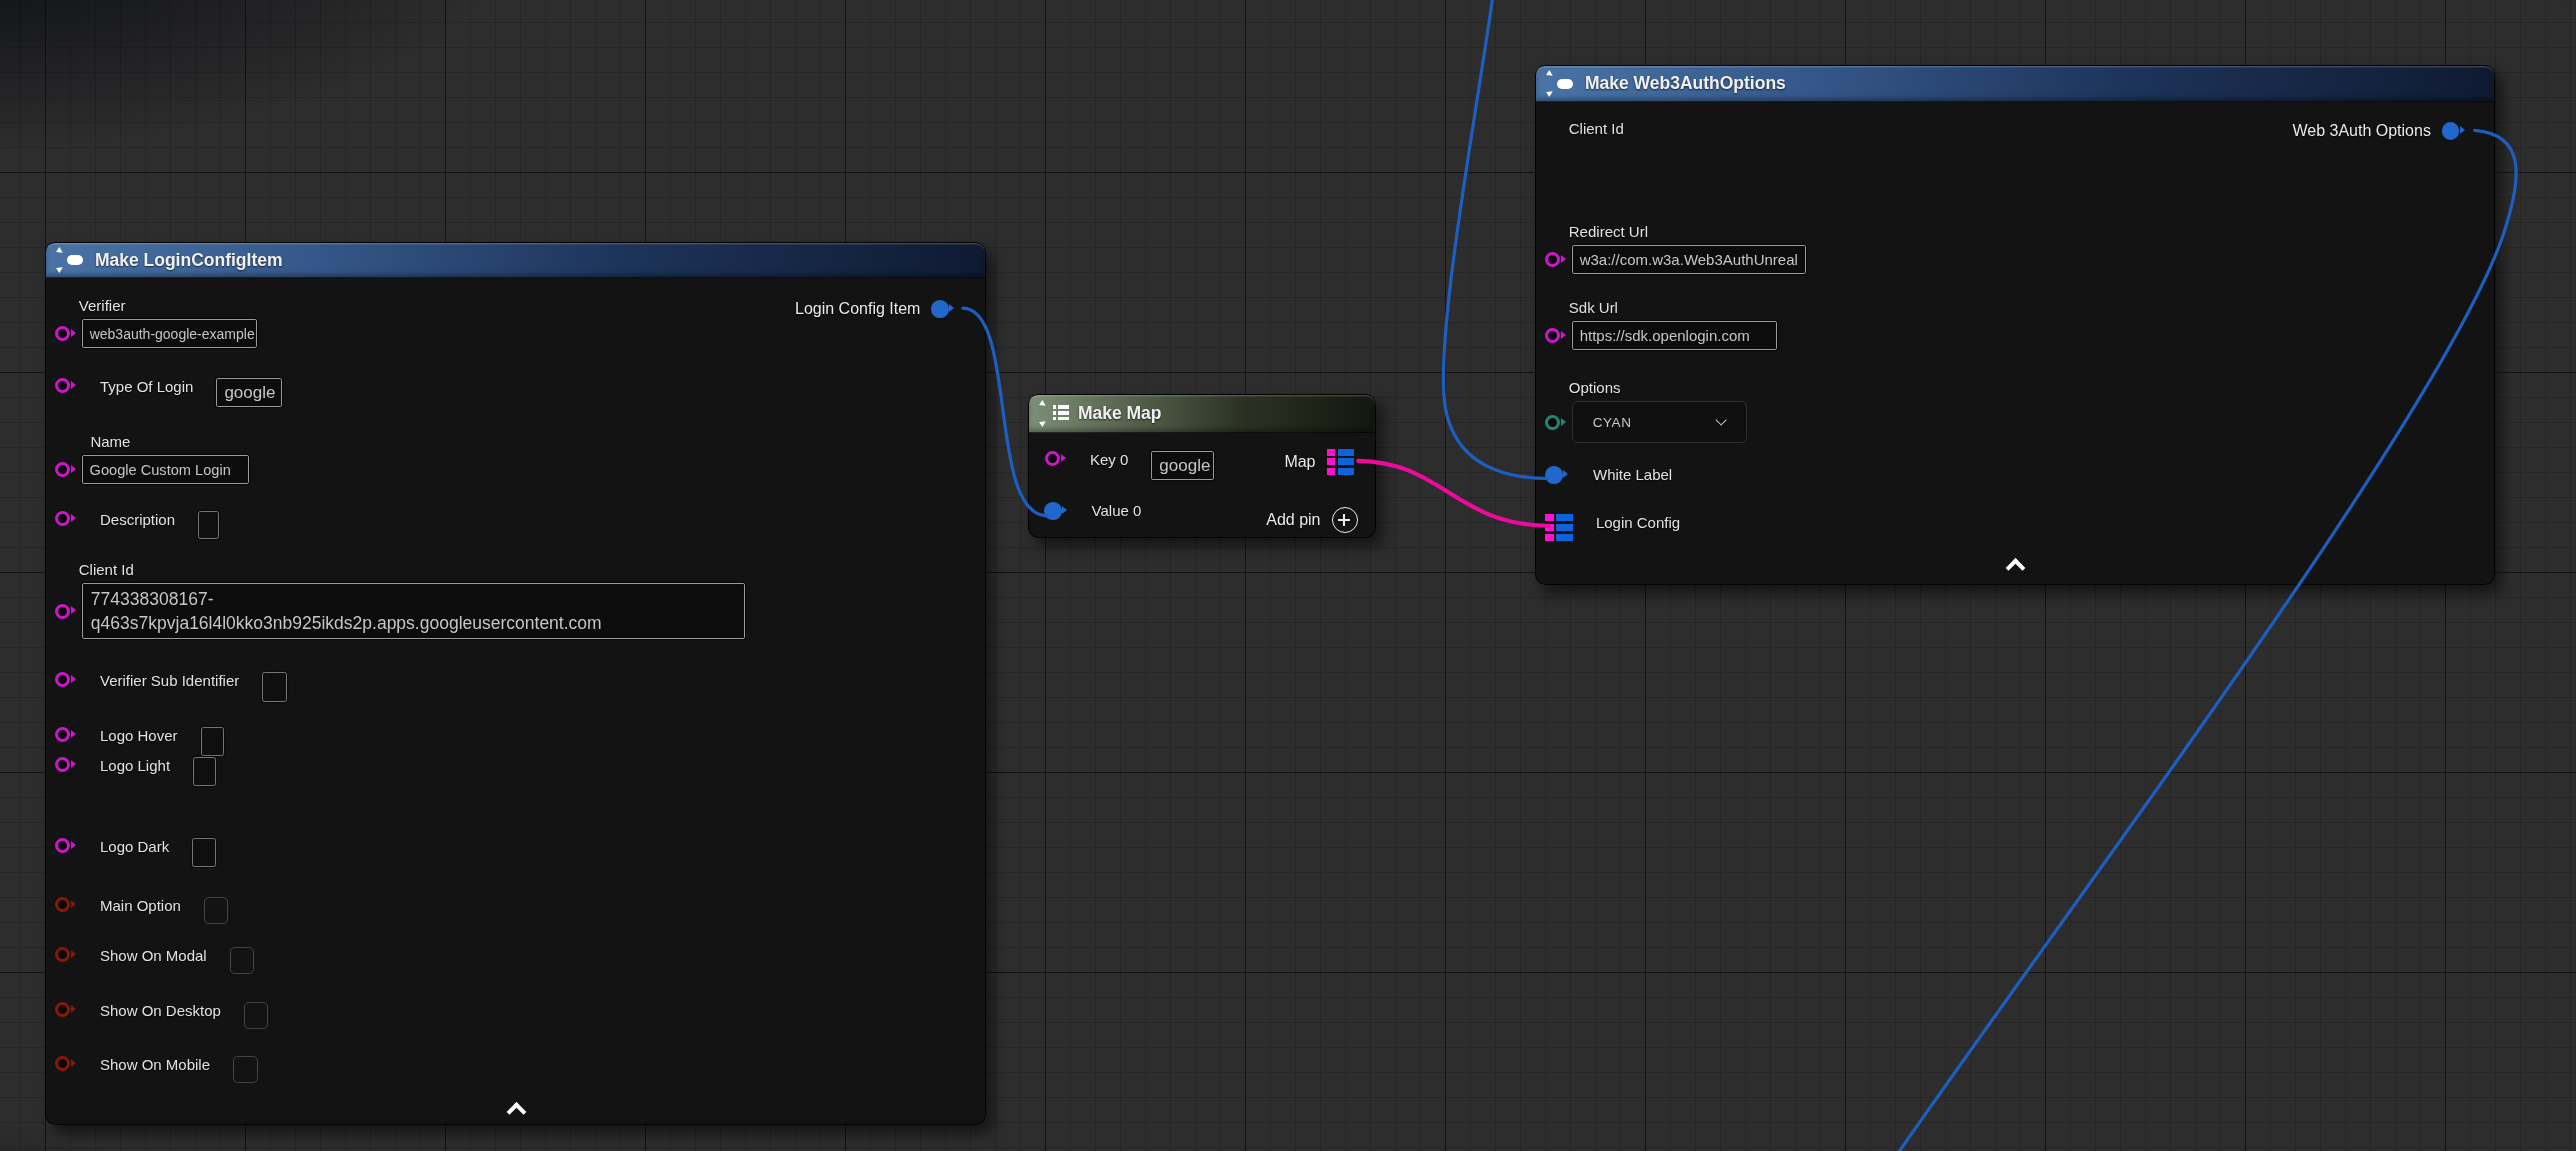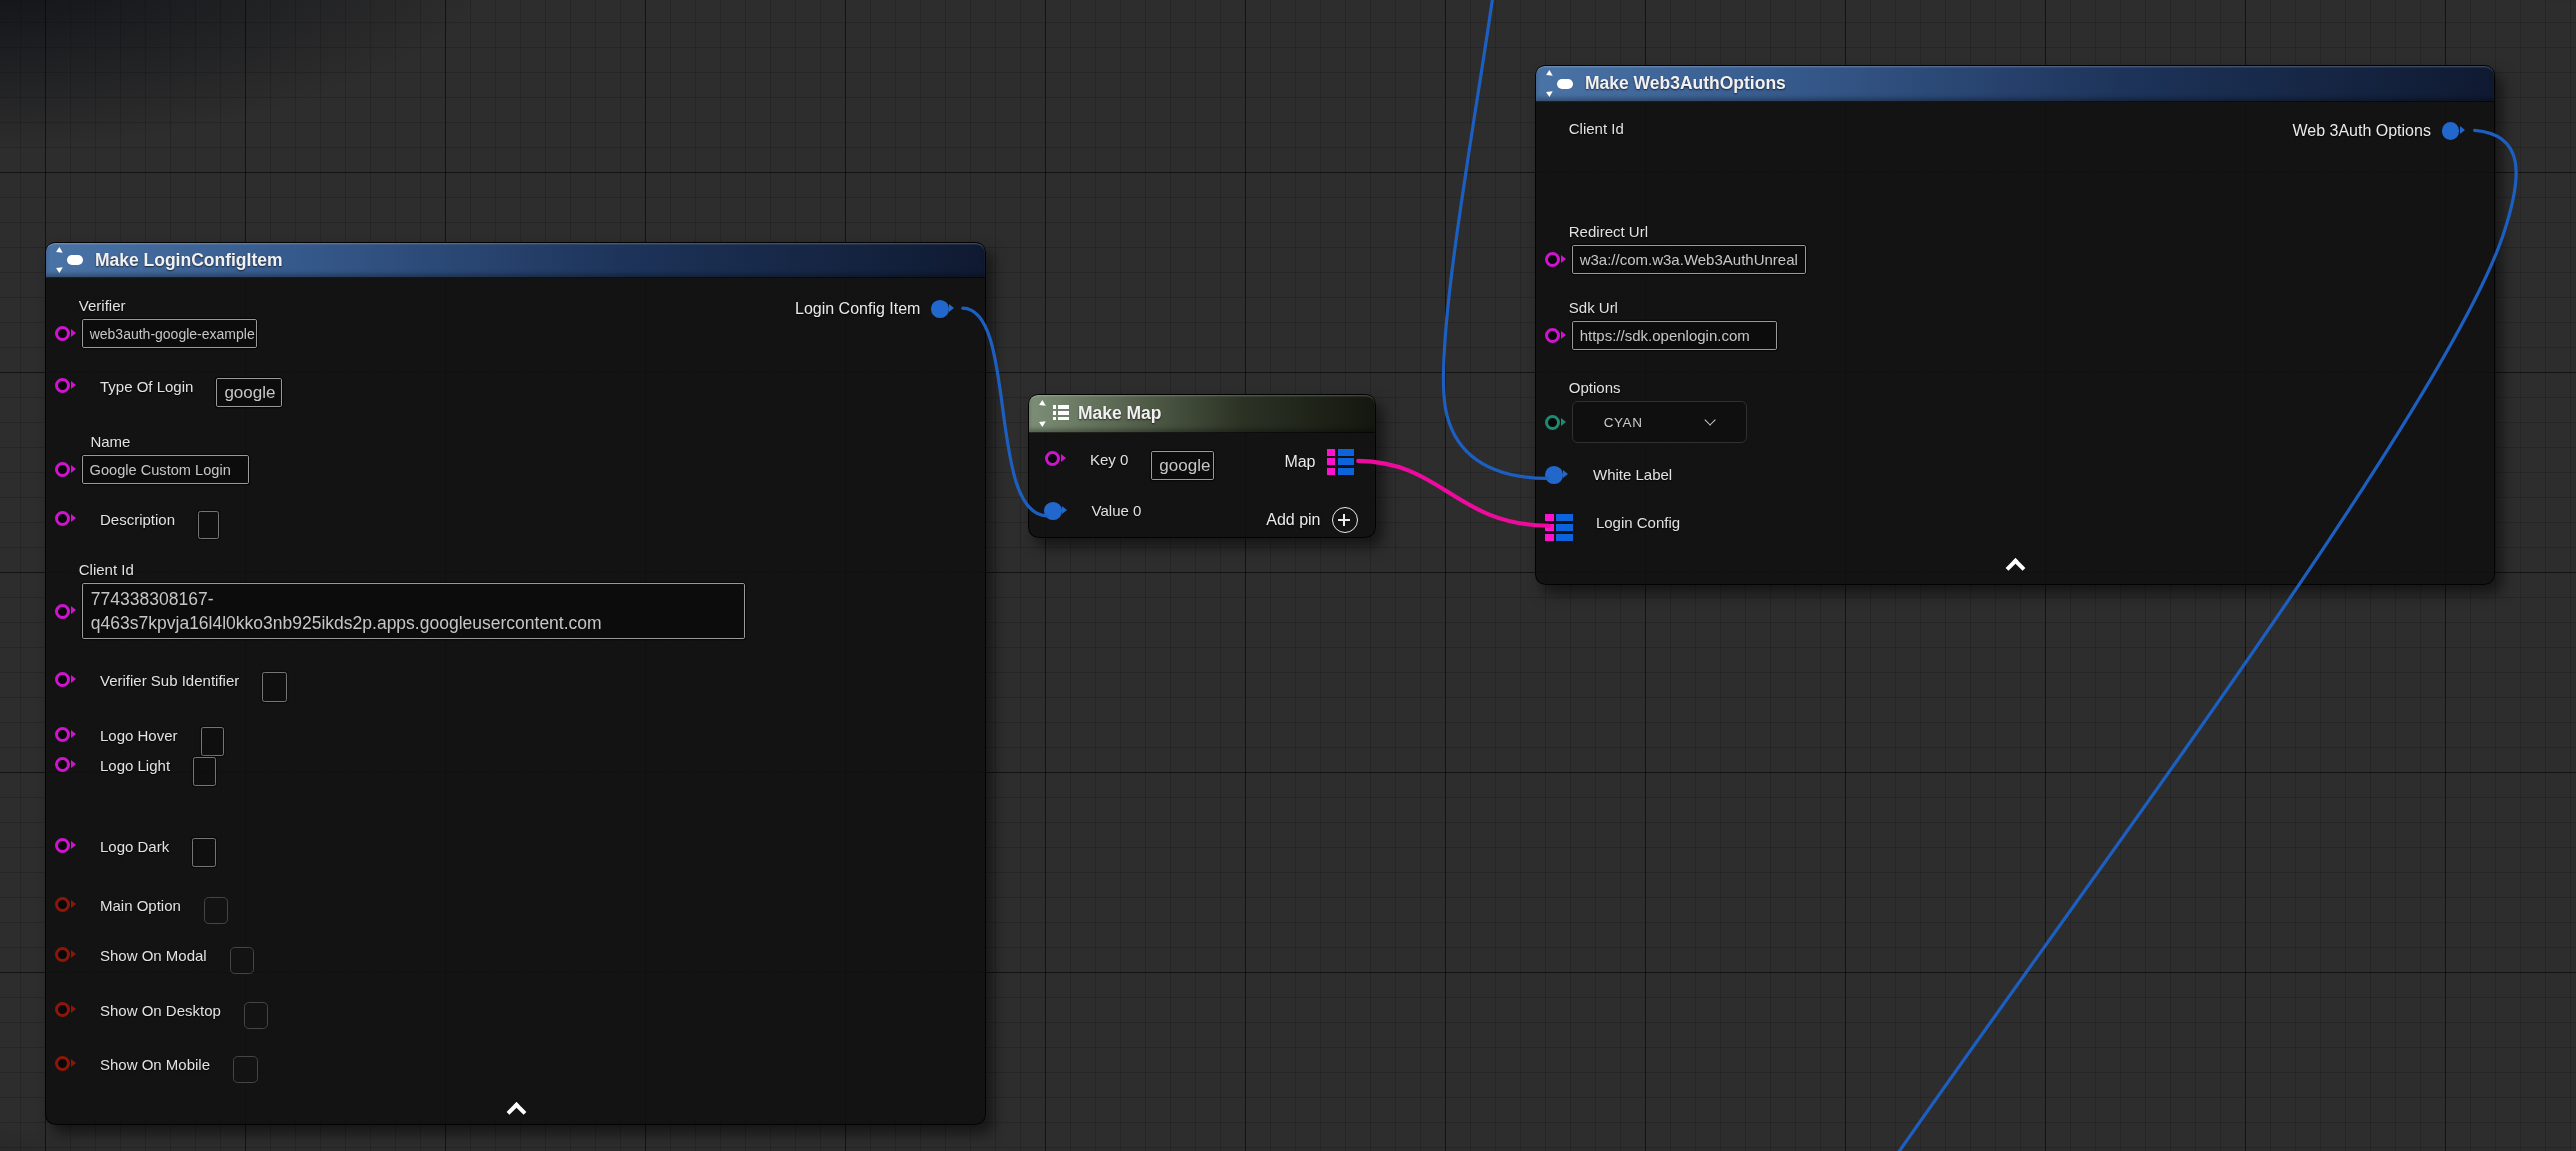--- a/index.html
+++ b/index.html
@@ -84,21 +84,21 @@
     padding:3.5px 7px;white-space:nowrap;overflow:hidden;
   }
   .field.big{font-size:17.5px;position:relative}
   .emptybox{width:23.4px;height:29px;border:1.2px solid #757575;border-radius:2.3px;background:rgba(10,10,10,0.45);box-shadow:0 0 0 1.2px rgba(0,0,0,0.4)}
   .checkbox{width:24.6px;height:27px;border:1.2px solid #454545;border-radius:4.7px;background:rgba(20,20,20,0.55)}
 
   .thumb{position:absolute;left:15px;top:30px;width:257px;height:13px;border-radius:6.4px;background:#6e6e6e}
   .caret{display:inline-block;width:1.8px;height:17.5px;background:#d8d8d8;margin-left:1.8px;vertical-align:-2.9px}
 
   .dd{width:175px;height:42px;background:#0f0f0f;border:1.2px solid #303030;border-radius:5.8px;
-      display:flex;align-items:center;justify-content:space-between;padding:0 31px;
+      display:flex;align-items:center;justify-content:space-between;padding:0 20px;
       color:#c9c9c9;font-size:13.5px;letter-spacing:0.6px}
   .ddc{width:8.2px;height:8.2px;border-right:1.8px solid #cfcfcf;border-bottom:1.8px solid #cfcfcf;transform:rotate(45deg);margin-top:-4.1px}
 
   .collapse{position:absolute;left:50%;transform:translateX(-50%);width:21px;height:11.7px;cursor:pointer}
   .collapse::before{content:"";position:absolute;left:4.1px;top:2.3px;width:10px;height:10px;border-top:4.1px solid #fff;border-right:4.1px solid #fff;transform:rotate(-45deg)}
 
   .plus{position:relative;width:26px;height:26px;border:1.8px solid #ececec;border-radius:50%;flex:0 0 auto}
   .plus::before{content:"";position:absolute;left:5.3px;top:10.5px;width:12.3px;height:2.3px;background:#ececec}
   .plus::after{content:"";position:absolute;left:10.2px;top:5.6px;width:2.3px;height:12.3px;background:#ececec}
 

